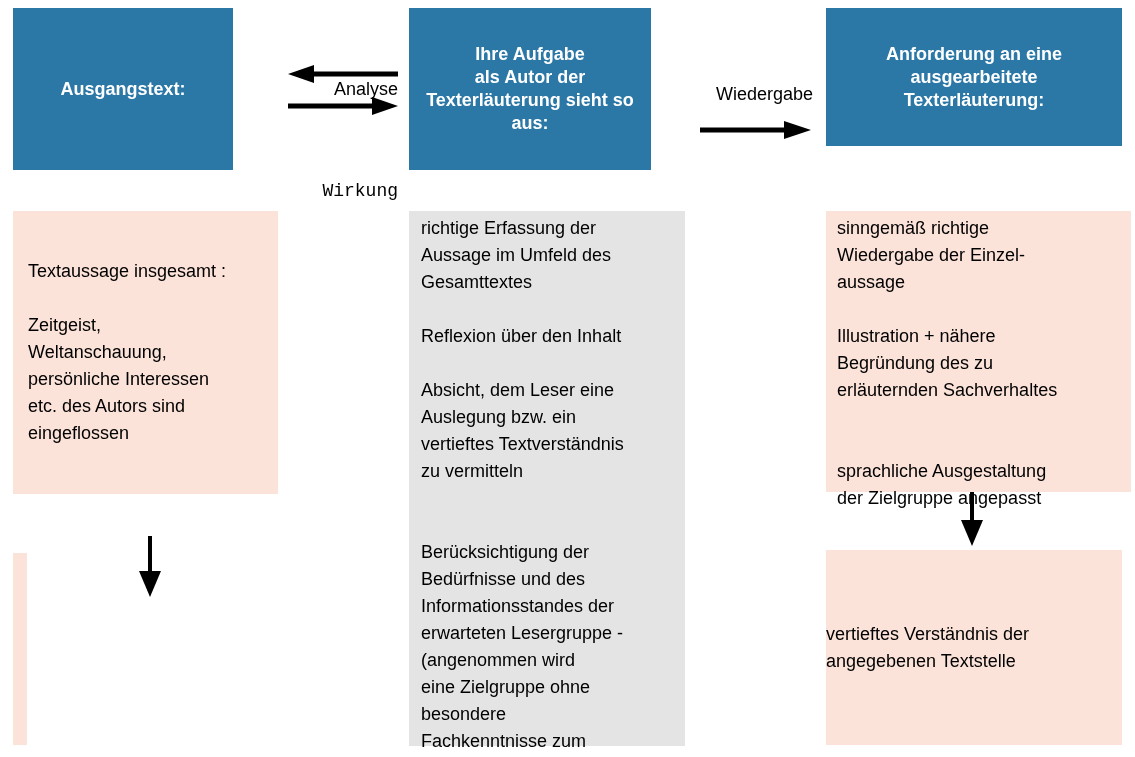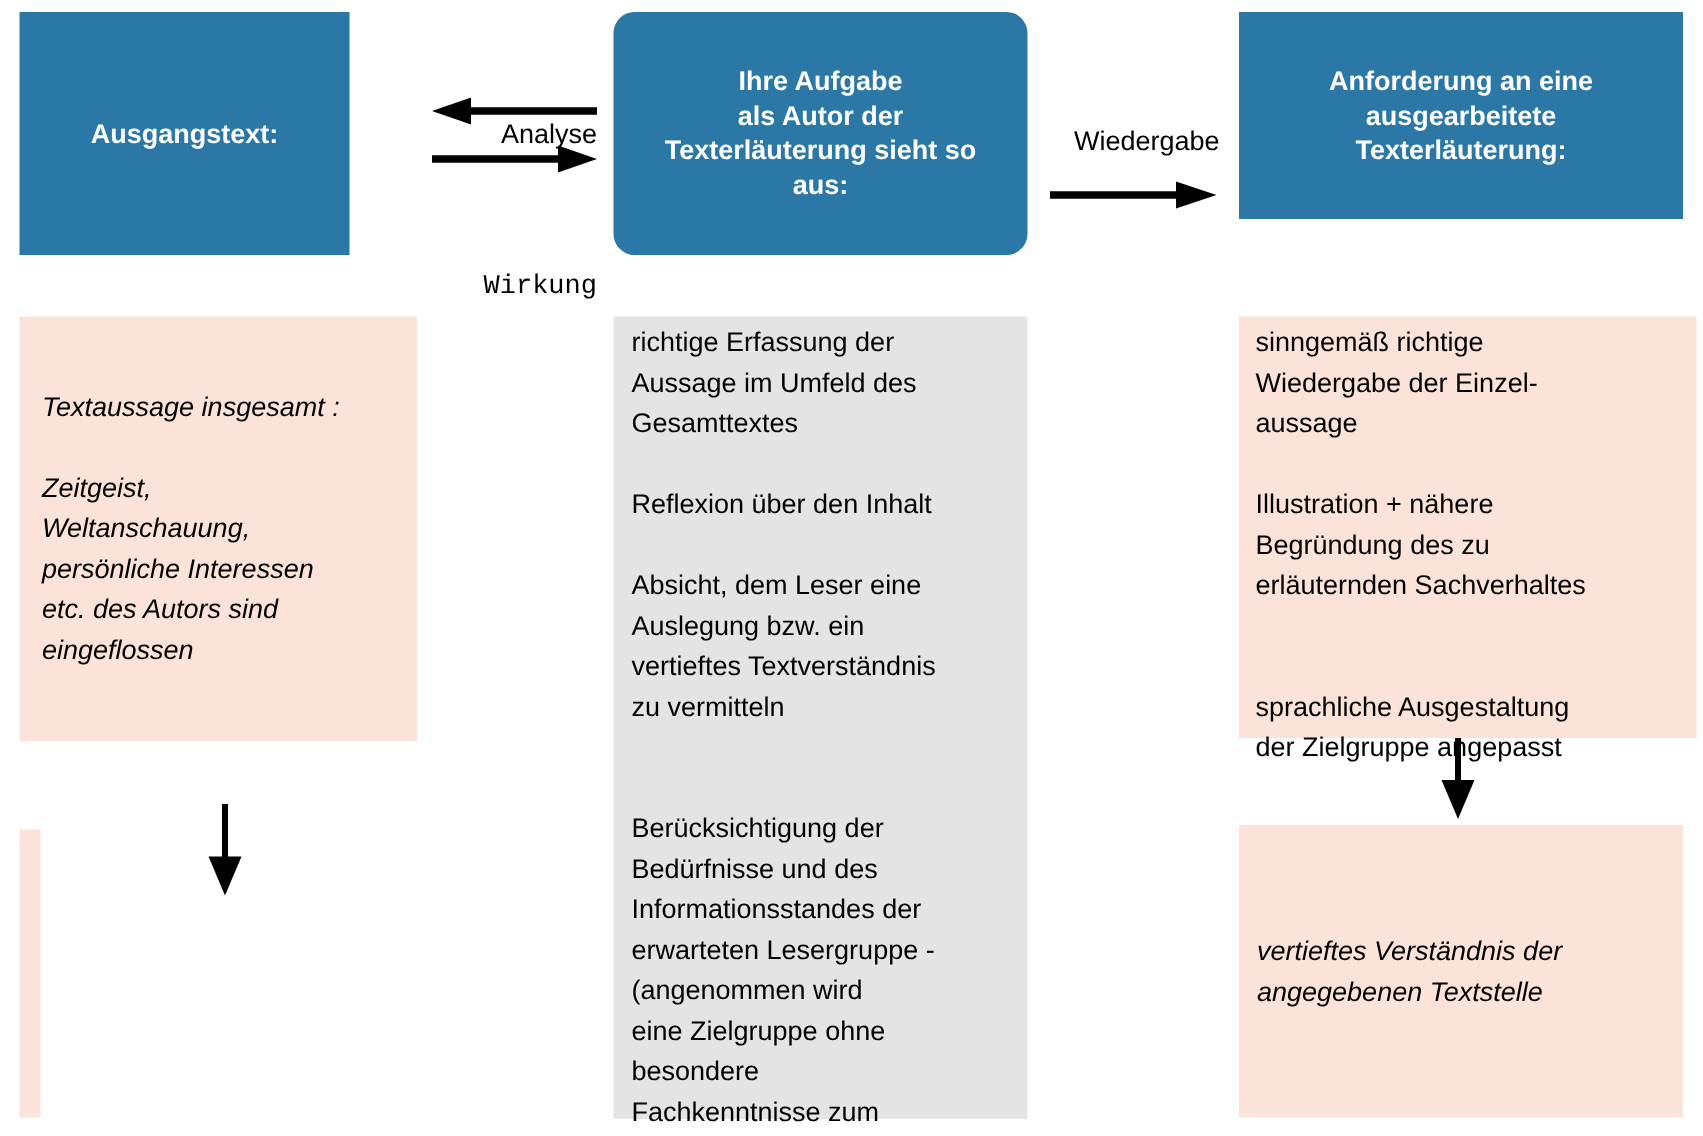--- a/index.html
+++ b/index.html
@@ -18,31 +18,31 @@
     position:absolute; font-size:18px; line-height:27px;
     white-space:pre-line; box-sizing:border-box;
   }
   .pink { background:#fce3d9; }
   .gray { background:#e4e4e4; }
   .lbl {
     position:absolute; font-size:18px; line-height:22px;
     text-align:right; white-space:pre;margin-top:45px;
   }
   svg.arrow { position:absolute; display:block; }
-  .vcenter { display:flex; flex-direction:column; justify-content:center;font-style:italic; }
+  .vcenter { display:flex; flex-direction:column; justify-content:center; }
   .ccenter { display:flex; align-items:center; justify-content:center; text-align:center; }
 </style>
 </head>
 <body>
 
 <div class="canvas">
 
   <div class="hdr" style="left:13px; top:8px; width:220px; height:162px;">Ausgangstext:</div>
 
-  <div class="hdr" style="left:409px; top:8px; width:276px; height:162px;border-radius:14px;">Ihre Aufgabe
+  <div class="hdr" style="left:409px; top:8px; width:242px; height:162px;">Ihre Aufgabe
 als Autor der
 Texterläuterung sieht so
 aus:</div>
 
   <div class="hdr" style="left:826px; top:8px; width:296px; height:138px;">Anforderung an eine
 ausgearbeitete
 Texterläuterung:</div>
 
   <div class="lbl" style="left:288px; top:33px; width:110px;">Analyse</div>
 
@@ -113,16 +113,16 @@
 
 
 sprachliche Ausgestaltung
 der Zielgruppe angepasst</div>
 
   <svg class="arrow" style="left:958px; top:492px;" width="28" height="55" viewBox="0 0 28 55">
     <line x1="14" y1="0" x2="14" y2="31" stroke="#000" stroke-width="4"></line>
     <polygon points="14,54 3,28 25,28" fill="#000"></polygon>
   </svg>
 
-  <div class="body-box pink vcenter" style="left:826px; top:550px; width:296px; height:195px; padding-left:12px; padding-right:8px;">vertieftes Verständnis der
+  <div class="body-box pink vcenter" style="left:826px; top:550px; width:296px; height:195px; padding-right:8px;">vertieftes Verständnis der
 angegebenen Textstelle</div>
 
 </div>
 
 </body></html>

